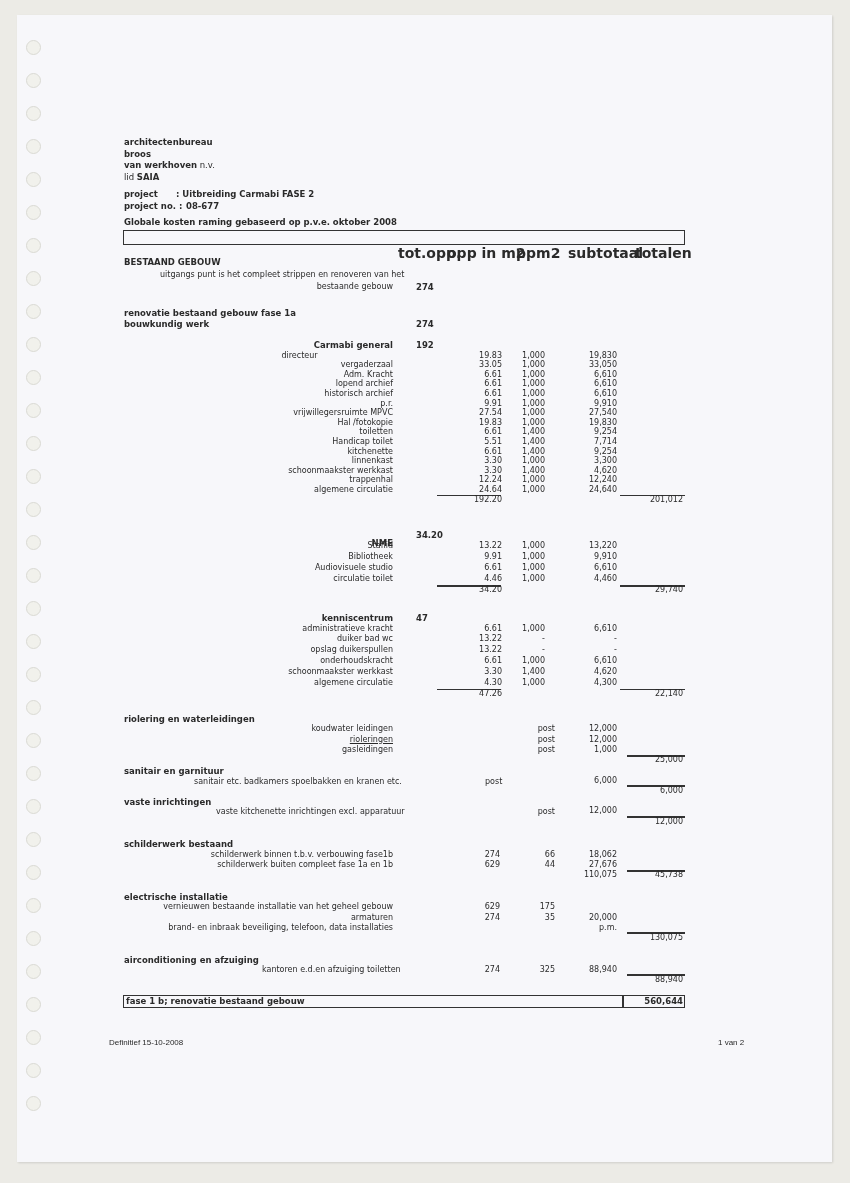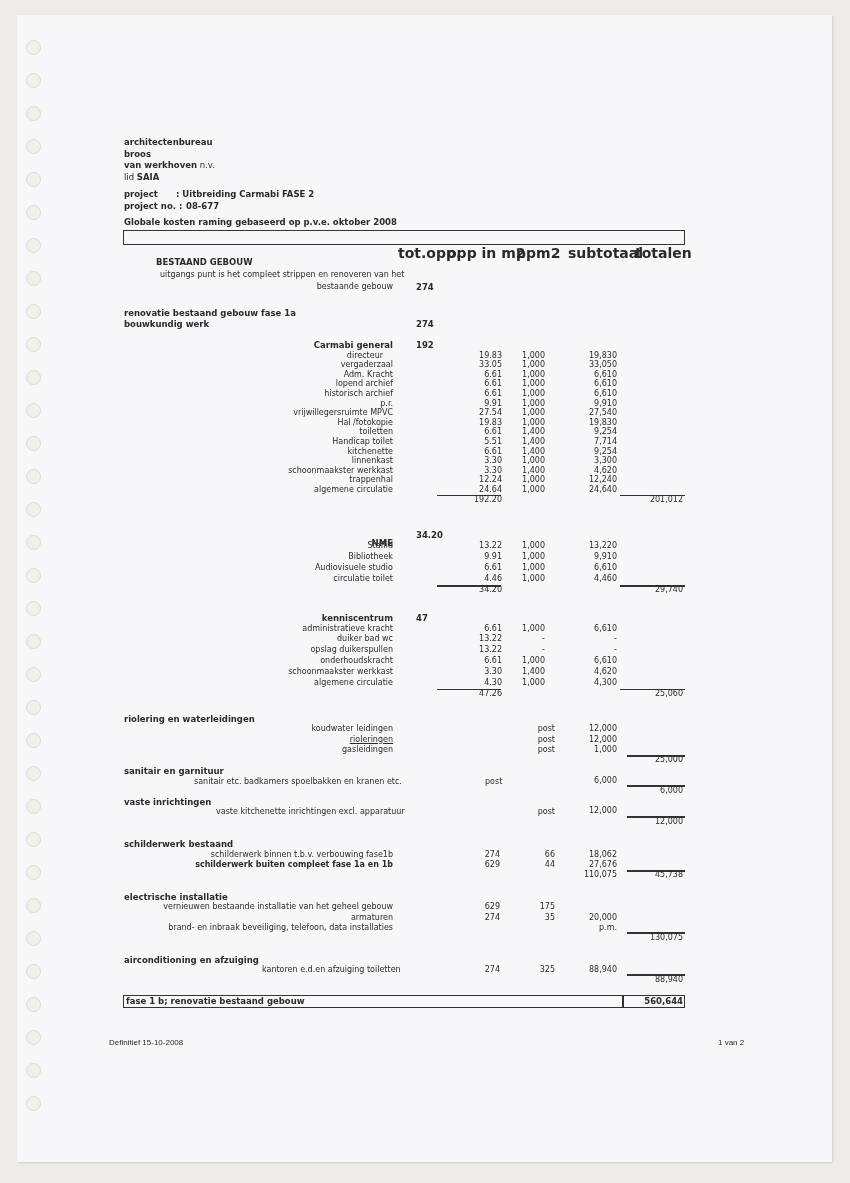--- a/index.html
+++ b/index.html
@@ -83,33 +83,33 @@
 <div class="abs hdr" style="left:124px;top:217px;">Globale kosten raming gebaseerd op p.v.e. oktober 2008</div>
 
 <div class="box" style="left:123px;top:230px;width:562px;height:15px;">
   <div class="hcell" style="left:274px;">tot.opp.</div>
   <div class="hcell" style="left:323px;">opp in m2</div>
   <div class="hcell" style="left:392px;">ppm2</div>
   <div class="hcell" style="left:444px;">subtotaal</div>
   <div class="hcell" style="left:511px;">totalen</div>
 </div>
 
-<div class="abs hdr" style="left:124px;top:257px;margin-left:32px;">BESTAAND GEBOUW</div>
+<div class="abs hdr" style="left:124px;top:257px;">BESTAAND GEBOUW</div>
 <div class="abs t" style="left:160px;top:270px;">uitgangs punt is het compleet strippen en renoveren van het</div>
 <div class="abs t lbl" style="left:200px;width:193px;top:282px;">bestaande gebouw</div>
 <div class="abs hdr" style="left:416px;top:282px;">274</div>
 
 <div class="abs hdr" style="left:124px;top:308px;">renovatie bestaand gebouw fase 1a</div>
 <div class="abs hdr" style="left:124px;top:319px;">bouwkundig werk</div>
 <div class="abs hdr" style="left:416px;top:319px;">274</div>
 
 <div id="groups">
     <div class="abs hdr lbl" style="left:200px;width:193px;top:340px;">Carmabi general</div>
     <div class="abs hdr" style="left:416px;top:340px;">192</div>
-    <div class="abs t lbl" style="left:180px;width:203px;top:350.5px;">directeur</div>
+    <div class="abs t lbl" style="left:198px;width:203px;top:350.5px;text-align:center;">directeur</div>
     <div class="abs t col-opp" style="top:350.5px;left:432px;">19.83</div>
     <div class="abs t col-ppm" style="top:350.5px;left:490px;">1,000</div>
     <div class="abs t col-sub" style="top:350.5px;left:552px;">19,830</div>
     <div class="abs t lbl" style="left:190px;width:203px;top:360.1px;">vergaderzaal</div>
     <div class="abs t col-opp" style="top:360.1px;left:432px;">33.05</div>
     <div class="abs t col-ppm" style="top:360.1px;left:490px;">1,000</div>
     <div class="abs t col-sub" style="top:360px;left:552px;">33,050</div>
     <div class="abs t lbl" style="left:190px;width:203px;top:369.70000000000005px;">Adm. Kracht</div>
     <div class="abs t col-opp" style="top:369.70000000000005px;left:432px;">6.61</div>
     <div class="abs t col-ppm" style="top:369.70000000000005px;left:490px;">1,000</div>
@@ -210,21 +210,21 @@
     <div class="abs t col-opp" style="top:667.0999999999999px;left:432px;">3.30</div>
     <div class="abs t col-ppm" style="top:667.0999999999999px;left:490px;">1,400</div>
     <div class="abs t col-sub" style="top:667.0999999999999px;left:552px;">4,620</div>
     <div class="abs t lbl" style="left:190px;width:203px;top:677.9999999999999px;">algemene circulatie</div>
     <div class="abs t col-opp" style="top:677.9999999999999px;left:432px;">4.30</div>
     <div class="abs t col-ppm" style="top:677.9999999999999px;left:490px;">1,000</div>
     <div class="abs t col-sub" style="top:677.9999999999999px;left:552px;">4,300</div>
     <div class="line" style="left:437px;top:688.8999999999999px;width:64px;"></div>
     <div class="abs t col-opp" style="top:688.8999999999999px;left:432px;">47.26</div>
     <div class="line" style="left:620px;top:688.8999999999999px;width:65px;"></div>
-    <div class="abs t col-tot" style="top:688.8999999999999px;">25,060</div>
+    <div class="abs t col-tot" style="top:688.8999999999999px;">22,140</div>
   </div>
 
 <div class="abs hdr" style="left:124px;top:714px;">riolering en waterleidingen</div>
 <div id="riolering-rows">
     <div class="abs t lbl" style="left:200px;width:193px;top:724px;">koudwater leidingen</div>
     <div class="abs t col-ppm" style="top:724px;">post</div>
     <div class="abs t col-sub" style="top:724px;left:552px;">12,000</div>
     <div class="abs t lbl" style="left:200px;width:193px;top:734.5px;text-decoration:underline;">rioleringen</div>
     <div class="abs t col-ppm" style="top:734.5px;">post</div>
     <div class="abs t col-sub" style="top:734.5px;left:552px;">12,000</div>
@@ -248,21 +248,21 @@
 <div class="abs t col-sub" style="top:806px;left:552px;">12,000</div>
 <div class="line" style="left:627px;top:816px;width:58px;"></div>
 <div class="abs t col-tot" style="top:817px;">12,000</div>
 
 <div class="abs hdr" style="left:124px;top:839px;">schilderwerk bestaand</div>
 <div id="schilder-rows">
     <div class="abs t lbl" style="left:160px;width:233px;top:850px;">schilderwerk binnen  t.b.v. verbouwing fase1b</div>
     <div class="abs t col-opp" style="top:850px;left:430px;">274</div>
     <div class="abs t col-ppm" style="top:850px;">66</div>
     <div class="abs t col-sub" style="top:850px;left:552px;">18,062</div>
-    <div class="abs t lbl" style="left:160px;width:233px;top:860px;font-weight:bold;">schilderwerk buiten compleet fase 1a en 1b</div>
+    <div class="abs t lbl" style="left:160px;width:233px;top:860px;">schilderwerk buiten compleet fase 1a en 1b</div>
     <div class="abs t col-opp" style="top:860px;left:430px;">629</div>
     <div class="abs t col-ppm" style="top:860px;">44</div>
     <div class="abs t col-sub" style="top:860px;left:552px;">27,676</div>
   </div>
 <div class="line" style="left:627px;top:870px;width:58px;"></div>
 <div class="abs t col-tot" style="top:870px;">45,738</div>
 
 <div class="abs hdr" style="left:124px;top:892px;">electrische installatie</div>
 <div id="elec-rows">
     <div class="abs t lbl" style="left:130px;width:263px;top:902px;">vernieuwen bestaande installatie van het geheel gebouw</div>

